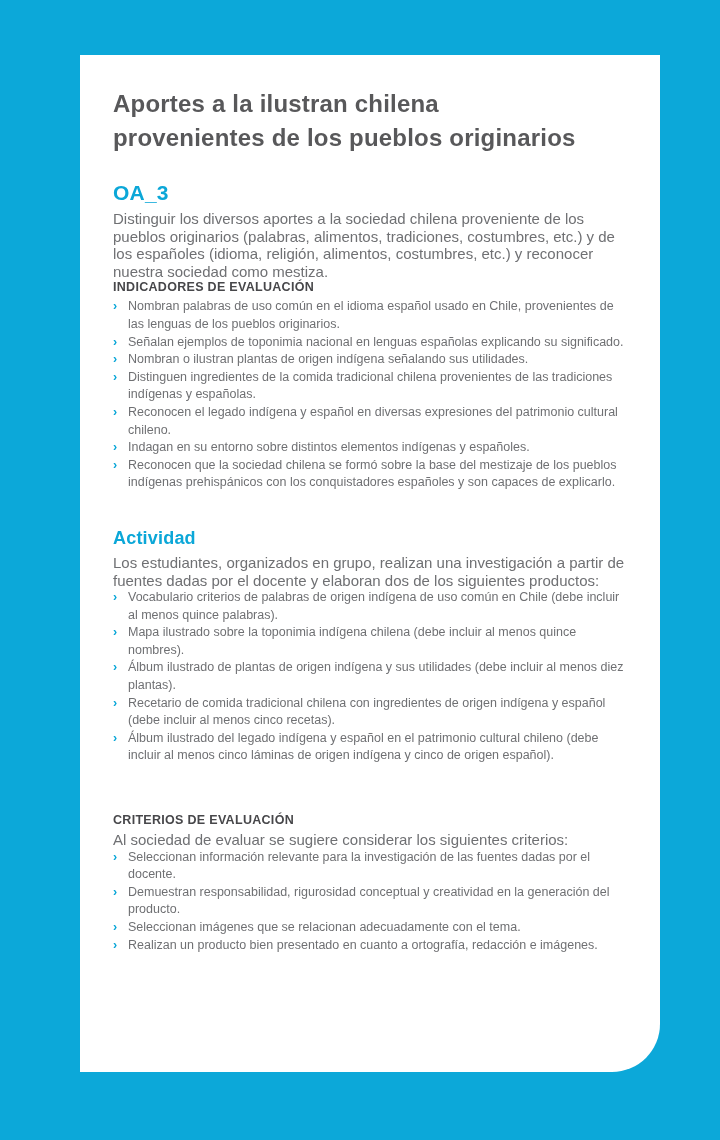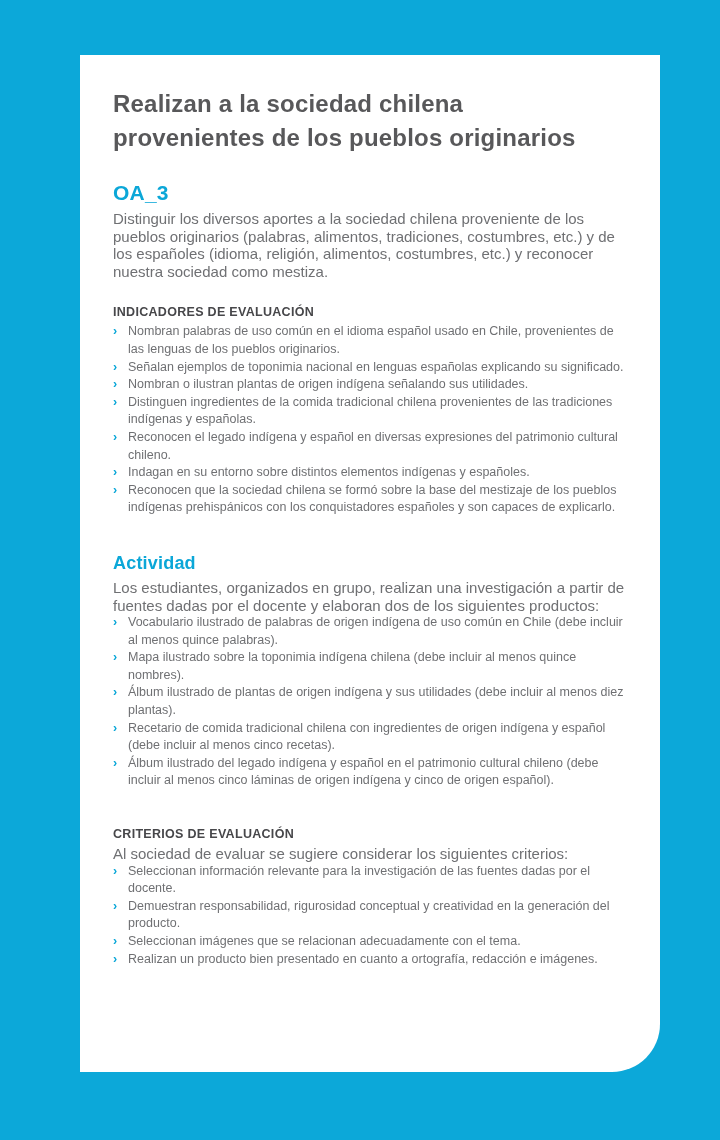--- a/index.html
+++ b/index.html
@@ -41,21 +41,20 @@
   .body-text{
     color:var(--body);
     font-size:15px;
     line-height:17.6px;
   }
   .section-heading{
     color:var(--heading);
     font-size:12.5px;
     font-weight:bold;
     letter-spacing:0.3px;
-    margin-top:25px;
     margin-bottom:4px;
   }
   .activity-heading{
     color:var(--accent);
     font-size:18px;
     font-weight:bold;
     margin-top:36px;
     margin-bottom:5px;
     letter-spacing:0.2px;
   }
@@ -78,21 +77,21 @@
     margin-right:7px;
   }
   ul.bullet-list .item-text{flex:1 1 auto;}
 </style>
 </head>
 <body>
 
 <div class="card">
 
   <h1 class="page-title">
-    <span>Realizan a la sociedad chilena</span>
+    <span>Aportes a la ilustran chilena</span>
     <span>provenientes de los pueblos originarios</span>
   </h1>
 
   <h2 class="oa-label">OA_3</h2>
   <p class="body-text">Distinguir los diversos aportes a la sociedad chilena proveniente de los pueblos originarios (palabras, alimentos, tradiciones, costumbres, etc.) y de los españoles (idioma, religión, alimentos, costumbres, etc.) y reconocer nuestra sociedad como mestiza.</p>
 
   <h3 class="section-heading">INDICADORES DE EVALUACIÓN</h3>
   <ul class="bullet-list">
       <li>
       <span class="bullet">›</span>
@@ -122,41 +121,41 @@
       <span class="bullet">›</span>
       <span class="item-text">Reconocen que la sociedad chilena se formó sobre la base del mestizaje de los pueblos indígenas prehispánicos con los conquistadores españoles y son capaces de explicarlo.</span>
     </li>
     </ul>
 
   <h2 class="activity-heading">Actividad</h2>
   <p class="body-text">Los estudiantes, organizados en grupo, realizan una investigación a partir de fuentes dadas por el docente y elaboran dos de los siguientes productos:</p>
   <ul class="bullet-list">
       <li>
       <span class="bullet">›</span>
-      <span class="item-text">Vocabulario ilustrado de palabras de origen indígena de uso común en Chile (debe incluir al menos quince palabras).</span>
+      <span class="item-text">Vocabulario criterios de palabras de origen indígena de uso común en Chile (debe incluir al menos quince palabras).</span>
     </li>
       <li>
       <span class="bullet">›</span>
       <span class="item-text">Mapa ilustrado sobre la toponimia indígena chilena (debe incluir al menos quince nombres).</span>
     </li>
       <li>
       <span class="bullet">›</span>
       <span class="item-text">Álbum ilustrado de plantas de origen indígena y sus utilidades (debe incluir al menos diez plantas).</span>
     </li>
       <li>
       <span class="bullet">›</span>
       <span class="item-text">Recetario de comida tradicional chilena con ingredientes de origen indígena y español (debe incluir al menos cinco recetas).</span>
     </li>
       <li>
       <span class="bullet">›</span>
       <span class="item-text">Álbum ilustrado del legado indígena y español en el patrimonio cultural chileno (debe incluir al menos cinco láminas de origen indígena y cinco de origen español).</span>
     </li>
     </ul>
 
-  <h3 class="section-heading" style="margin-top:37px;">CRITERIOS DE EVALUACIÓN</h3>
+  <h3 class="section-heading" style="margin-top:48px;">CRITERIOS DE EVALUACIÓN</h3>
   <p class="body-text">Al sociedad de evaluar se sugiere considerar los siguientes criterios:</p>
   <ul class="bullet-list">
       <li>
       <span class="bullet">›</span>
       <span class="item-text">Seleccionan información relevante para la investigación de las fuentes dadas por el docente.</span>
     </li>
       <li>
       <span class="bullet">›</span>
       <span class="item-text">Demuestran responsabilidad, rigurosidad conceptual y creatividad en la generación del producto.</span>
     </li>

